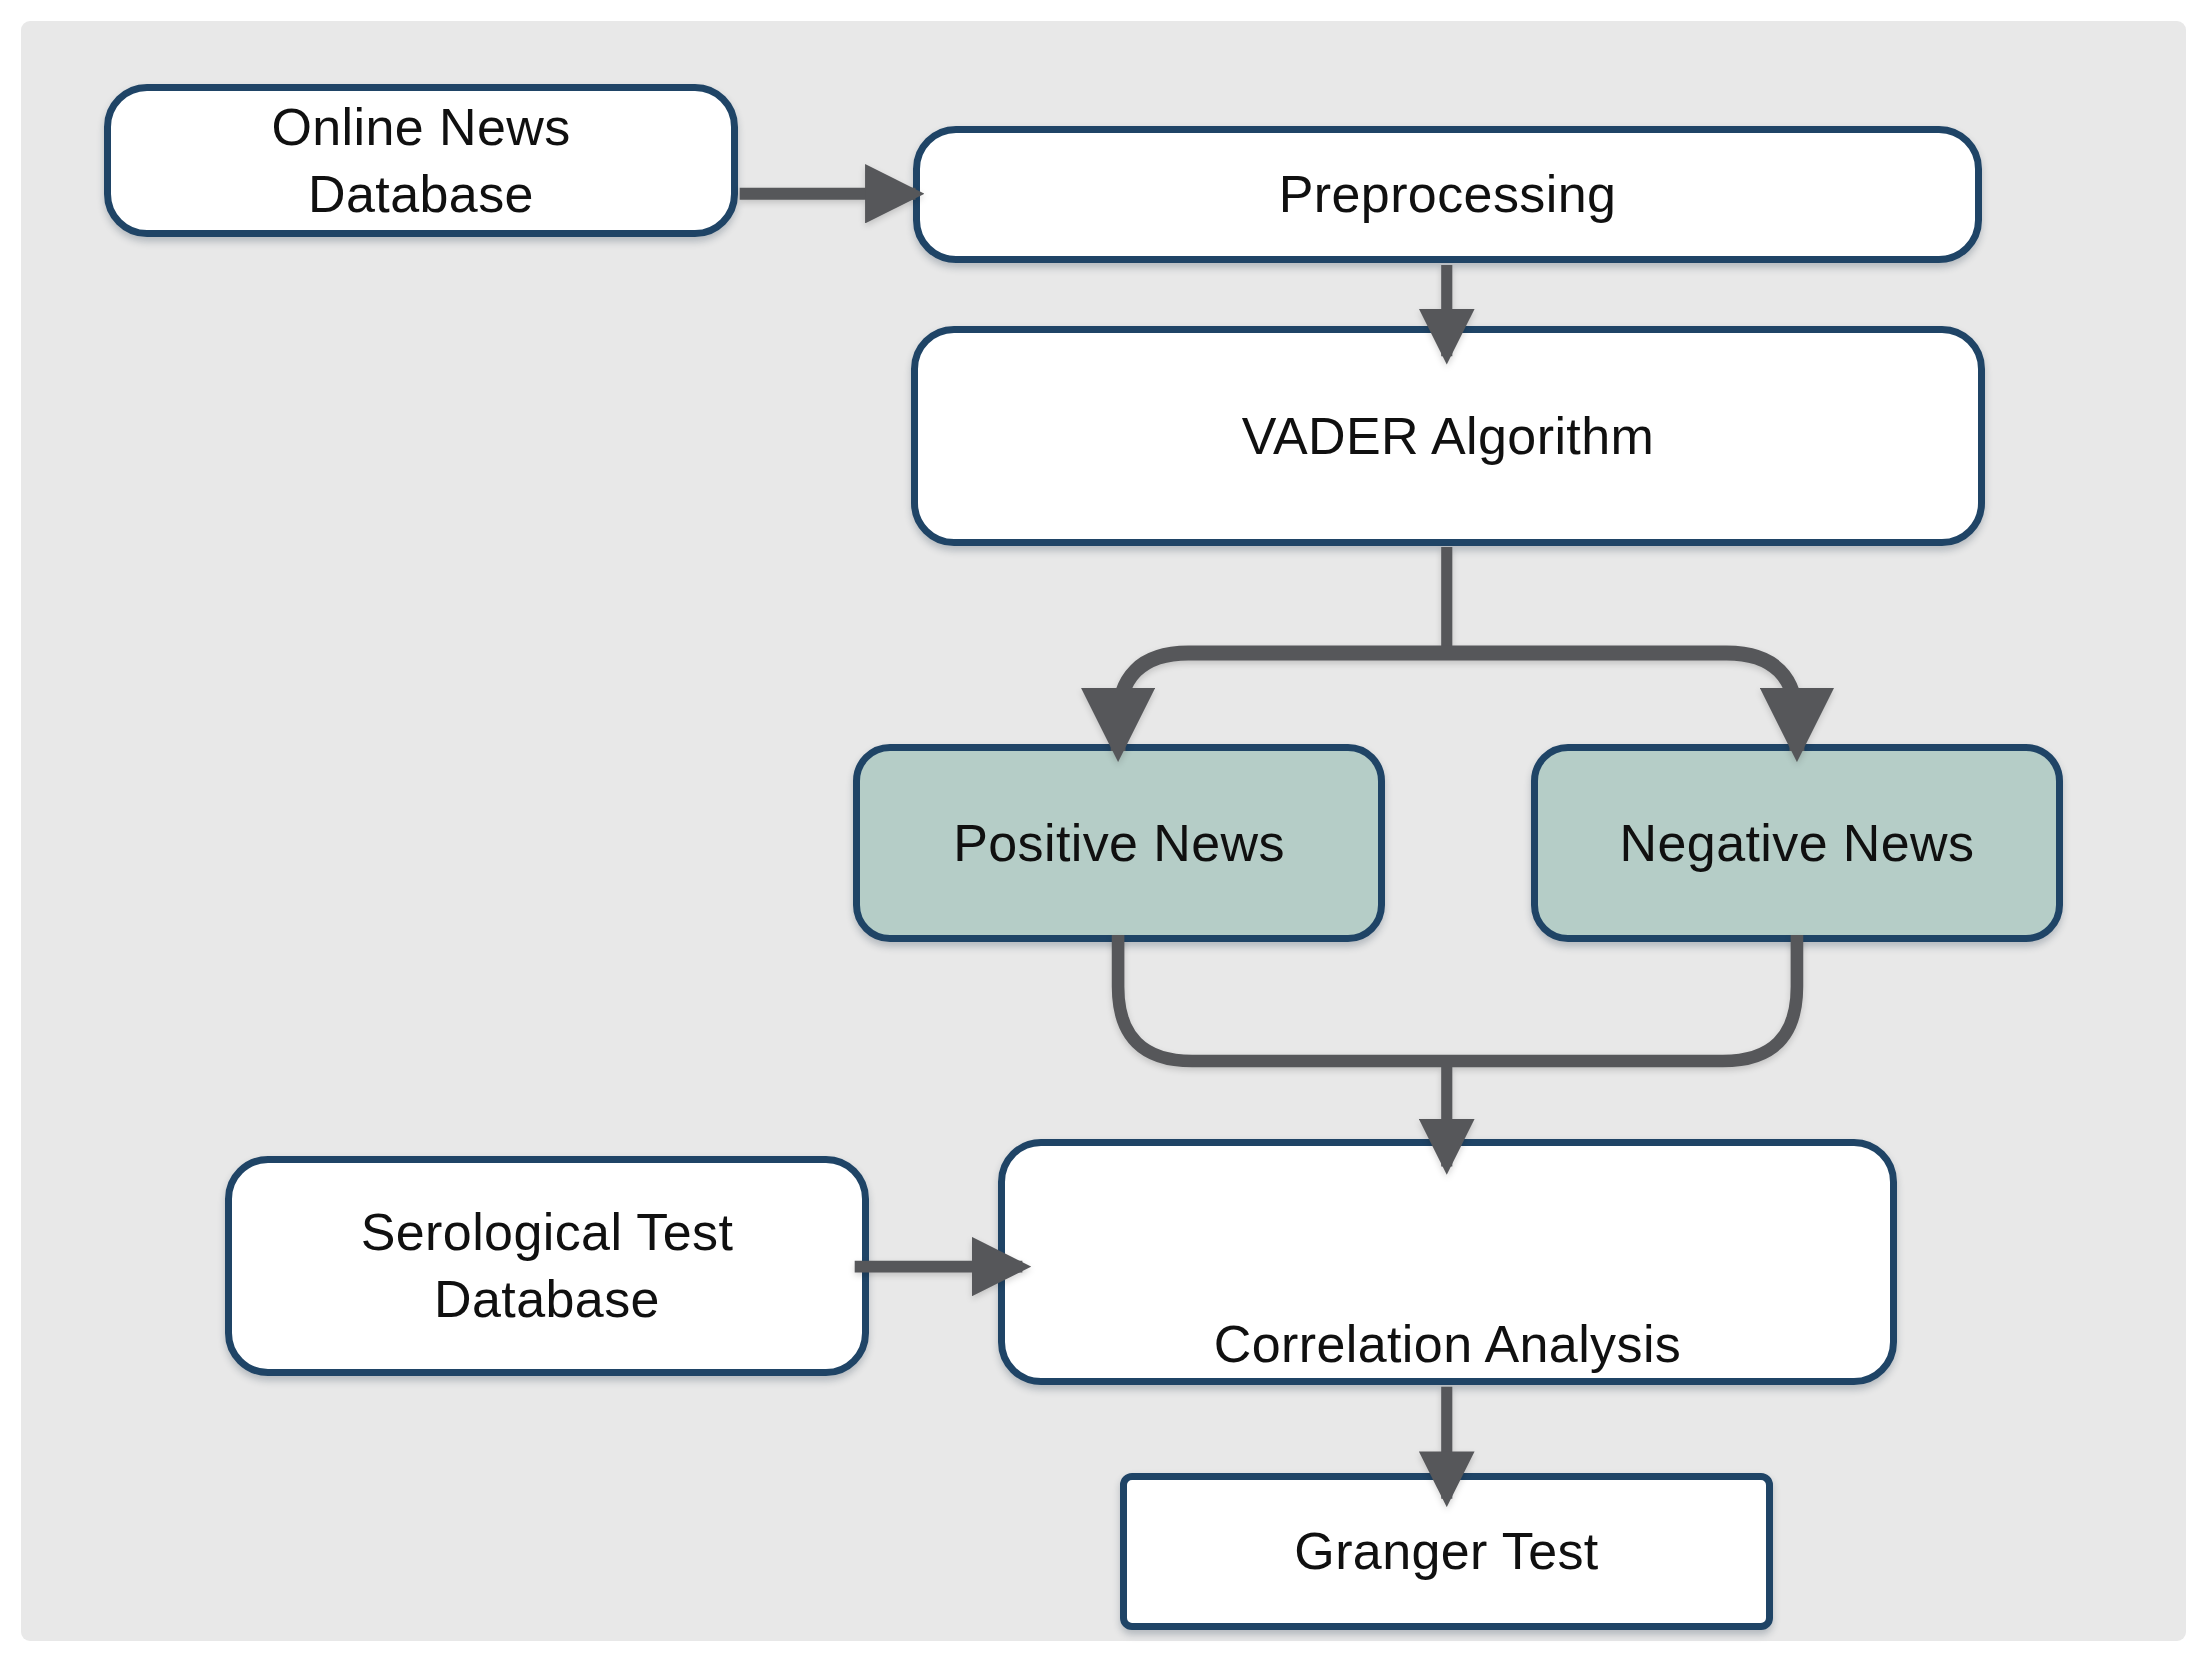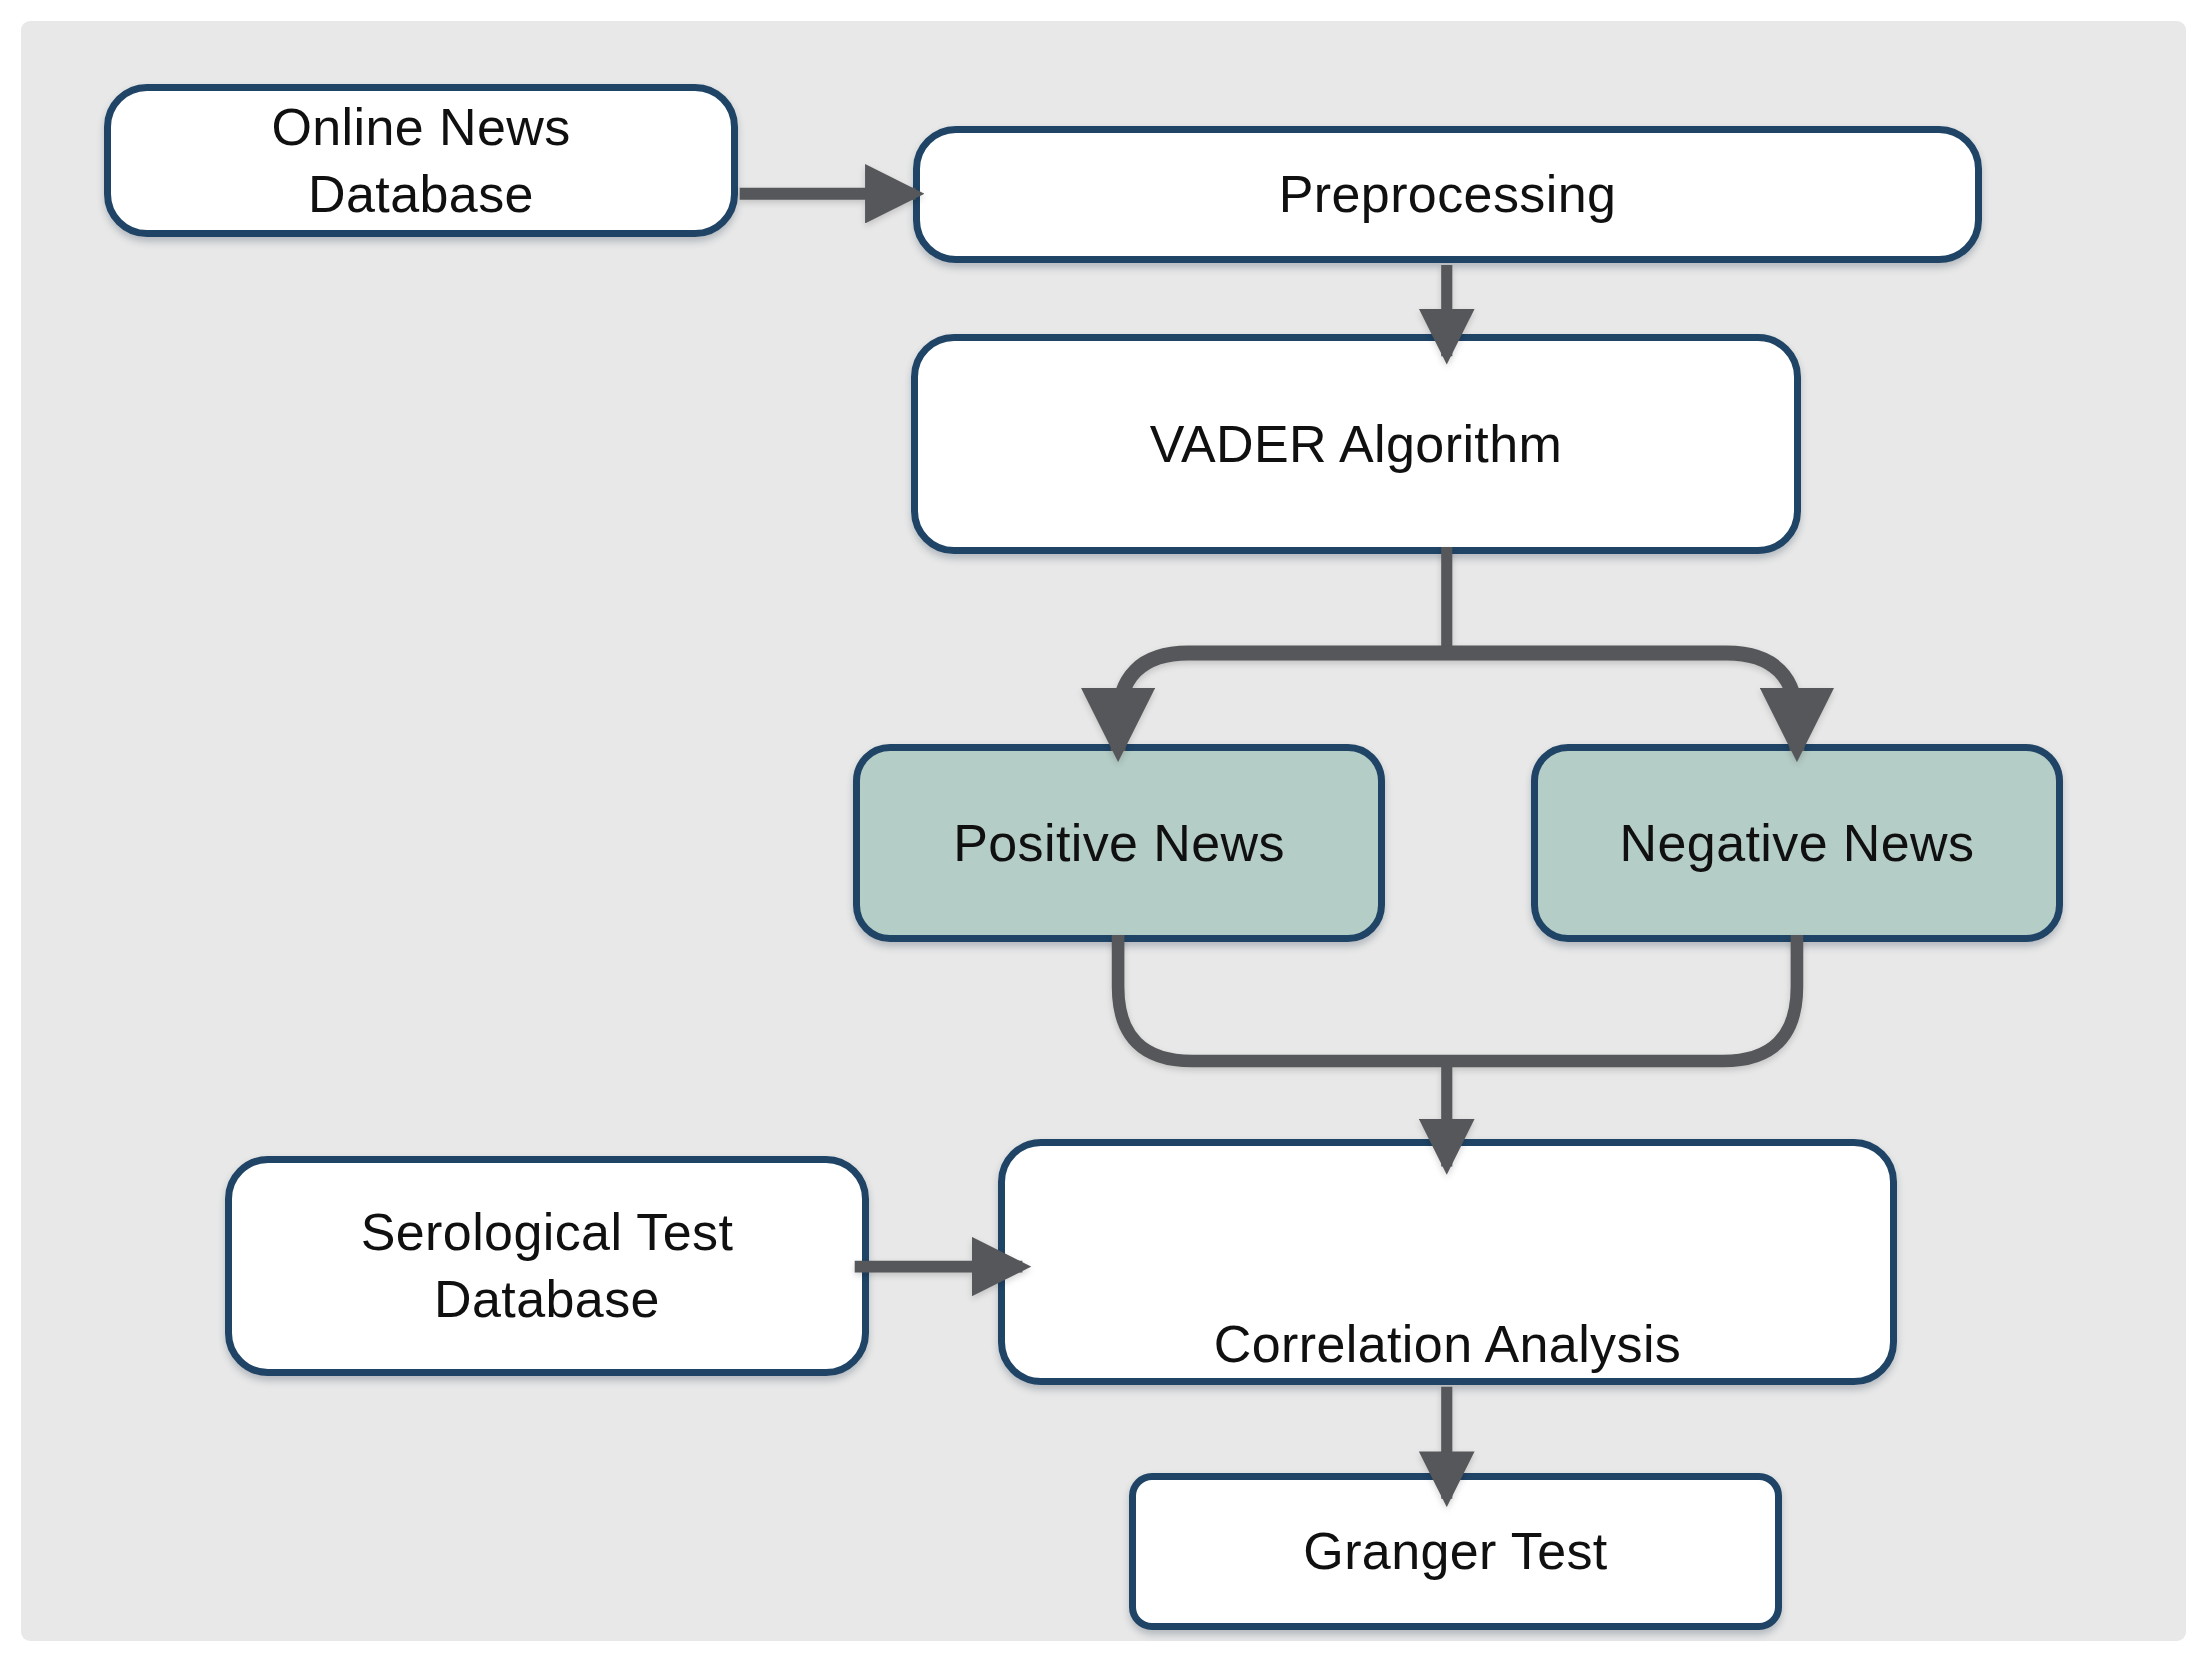--- a/index.html
+++ b/index.html
@@ -28,21 +28,21 @@
     display:flex;flex-direction:column;align-items:center;justify-content:center;
     background:var(--white-fill);
     border:7.4px solid var(--navy);
     border-radius:43px;
     box-shadow:0 4.5px 7.4px rgba(35,55,75,0.25);
     color:var(--text);
     font-size:52px;line-height:67px;font-weight:400;
     text-align:center;letter-spacing:0.4px;
   }
   .node.teal{background:var(--teal);border-radius:37px;margin-top:9px;}
-  .node.small{border-radius:23px;margin-left:9px;}
+  .node.small{border-radius:12px;}
   .line{display:block;white-space:nowrap;}
   
   .connectors{
     position:absolute;left:0;top:0;width:2205px;height:1674px;z-index:2;
     pointer-events:none;
     filter:drop-shadow(0 3.7px 3px rgba(0,0,0,0.16));
   }
   .edge{stroke:var(--arrow);fill:none;}
   .w15{stroke-width:15px;}
   .w16{stroke-width:16px;}
@@ -57,21 +57,21 @@
 
   <div class="node" style="left:104px;top:84px;width:634px;height:153px;">
     <span class="line">Online News</span>
     <span class="line">Database</span>
   </div>
 
   <div class="node" style="left:913px;top:126px;width:1069px;height:137px;">
     <span class="line">Preprocessing</span>
   </div>
 
-  <div class="node" style="left:911px;top:334px;width:890px;height:220px;align-items:center;">
+  <div class="node" style="left:911px;top:326px;width:1074px;height:220px;align-items:center;">
     <span class="line">VADER Algorithm</span>
   </div>
 
   <div class="node teal" style="left:853px;top:735px;width:532px;height:198px;">
     <span class="line">Positive News</span>
   </div>
 
   <div class="node teal" style="left:1531px;top:735px;width:532px;height:198px;">
     <span class="line">Negative News</span>
   </div>

